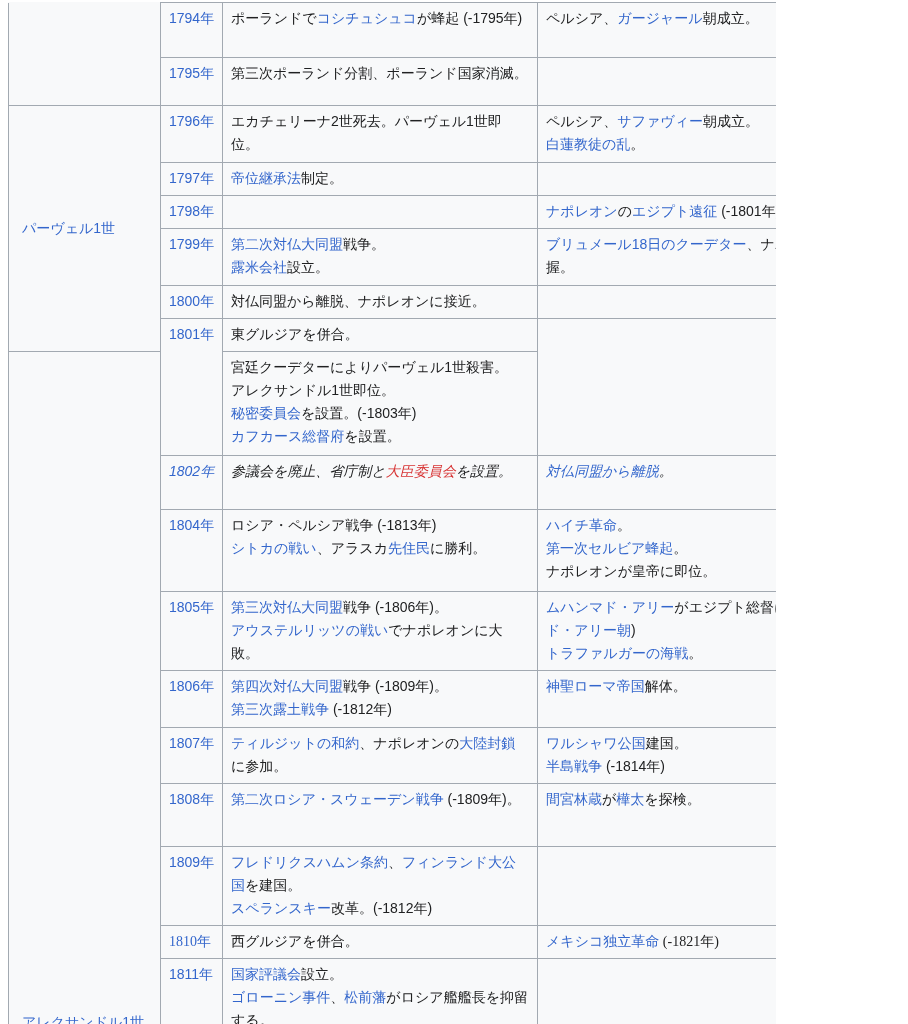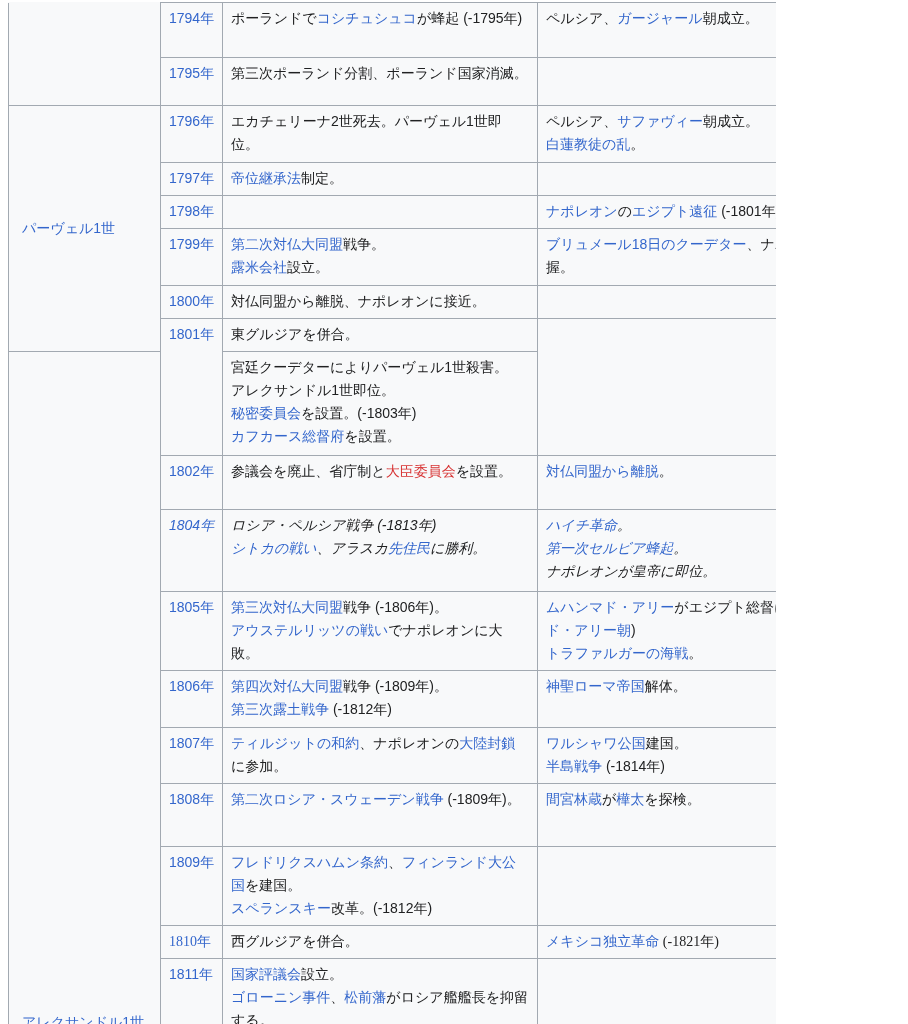--- a/index.html
+++ b/index.html
@@ -83,26 +83,26 @@
         </tr>
         <tr style="height: 30px;">
           <td class="yearcell" rowspan="2"><a class="wlink" href="#">1801年</a></td>
           <td><span>東グルジアを併合。</span></td>
           <td rowspan="2"></td>
         </tr>
         <tr style="height: 104px;">
           <td class="ruler vbottom" rowspan="10"><a class="wlink" href="#">アレクサンドル1世</a></td>
           <td><span>宮廷クーデターによりパーヴェル1世殺害。</span><br><span>アレクサンドル1世即位。</span><br><a class="wlink" href="#">秘密委員会</a><span>を設置。(-1803年)</span><br><a class="wlink" href="#">カフカース総督府</a><span>を設置。</span></td>
         </tr>
-        <tr style="height: 54px;">
+        <tr style="height: 54px; font-style: italic;">
           <td class="yearcell"><a class="wlink" href="#">1802年</a></td>
           <td><span>参議会を廃止、省庁制と</span><a class="redlink" href="#">大臣委員会</a><span>を設置。</span></td>
           <td><a class="wlink" href="#">対仏同盟から離脱</a><span>。</span></td>
         </tr>
-        <tr style="height: 82px; font-style: italic;">
+        <tr style="height: 82px;">
           <td class="yearcell"><a class="wlink" href="#">1804年</a></td>
           <td><span>ロシア・ペルシア戦争 (-1813年)</span><br><a class="wlink" href="#">シトカの戦い</a><span>、アラスカ</span><a class="wlink" href="#">先住民</a><span>に勝利。</span></td>
           <td><a class="wlink" href="#">ハイチ革命</a><span>。</span><br><a class="wlink" href="#">第一次セルビア蜂起</a><span>。</span><br><span>ナポレオンが皇帝に即位。</span></td>
         </tr>
         <tr style="height: 78px;">
           <td class="yearcell"><a class="wlink" href="#">1805年</a></td>
           <td><a class="wlink" href="#">第三次対仏大同盟</a><span>戦争 (-1806年)。</span><br><a class="wlink" href="#">アウステルリッツの戦い</a><span>でナポレオンに大敗。</span></td>
           <td><a class="wlink" href="#">ムハンマド・アリー</a><span>がエジプト総督に就任。(</span><a class="wlink" href="#">ムハンマド・アリー朝</a><span>)</span><br><a class="wlink" href="#">トラファルガーの海戦</a><span>。</span></td>
         </tr>
         <tr style="height: 57px;">

